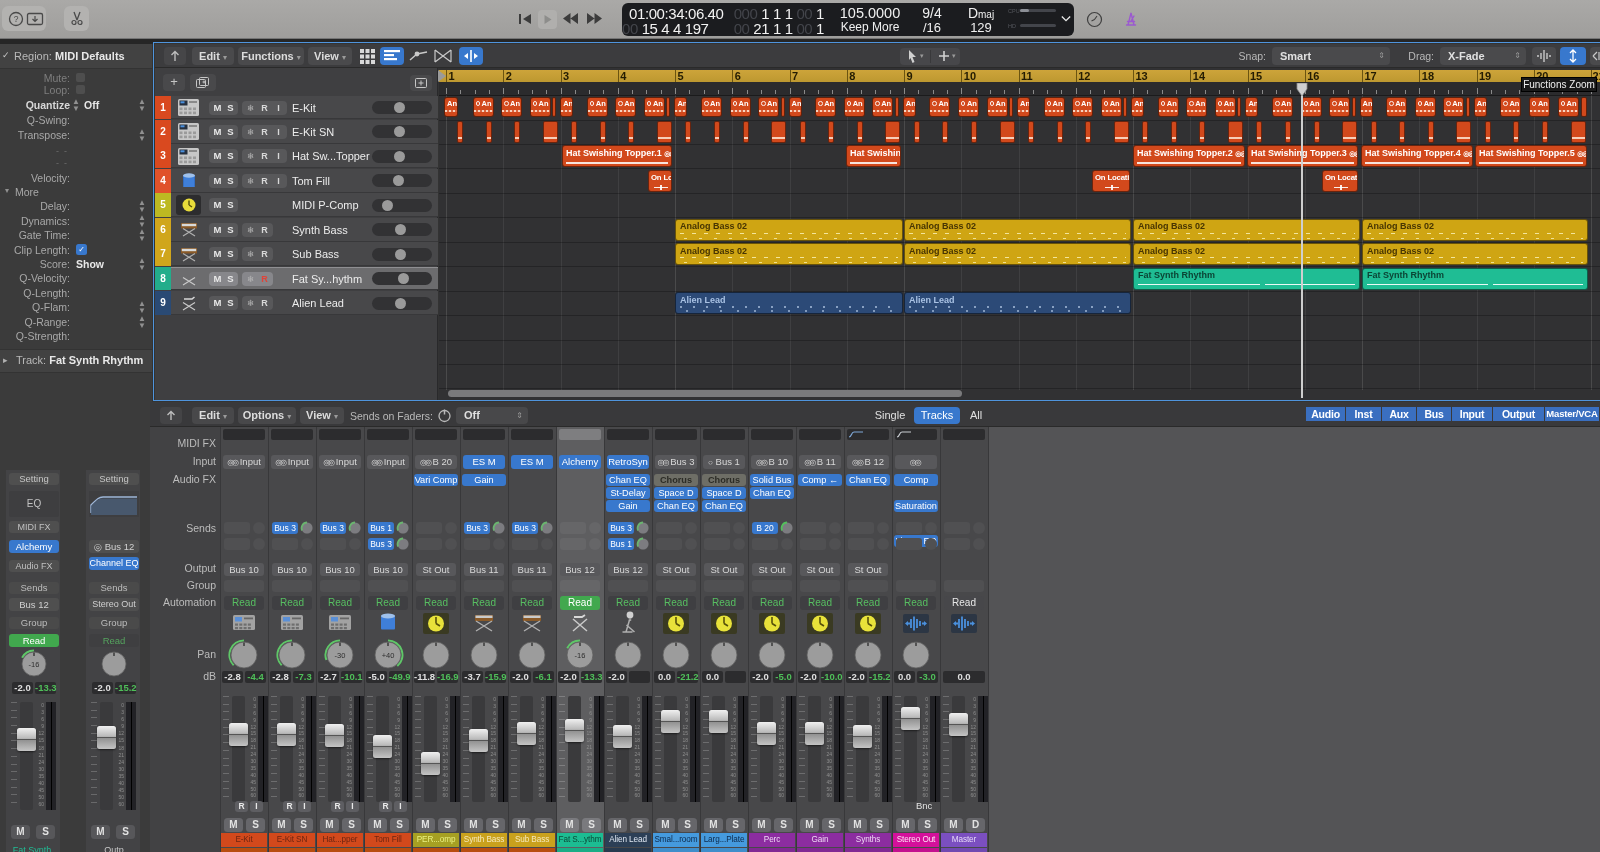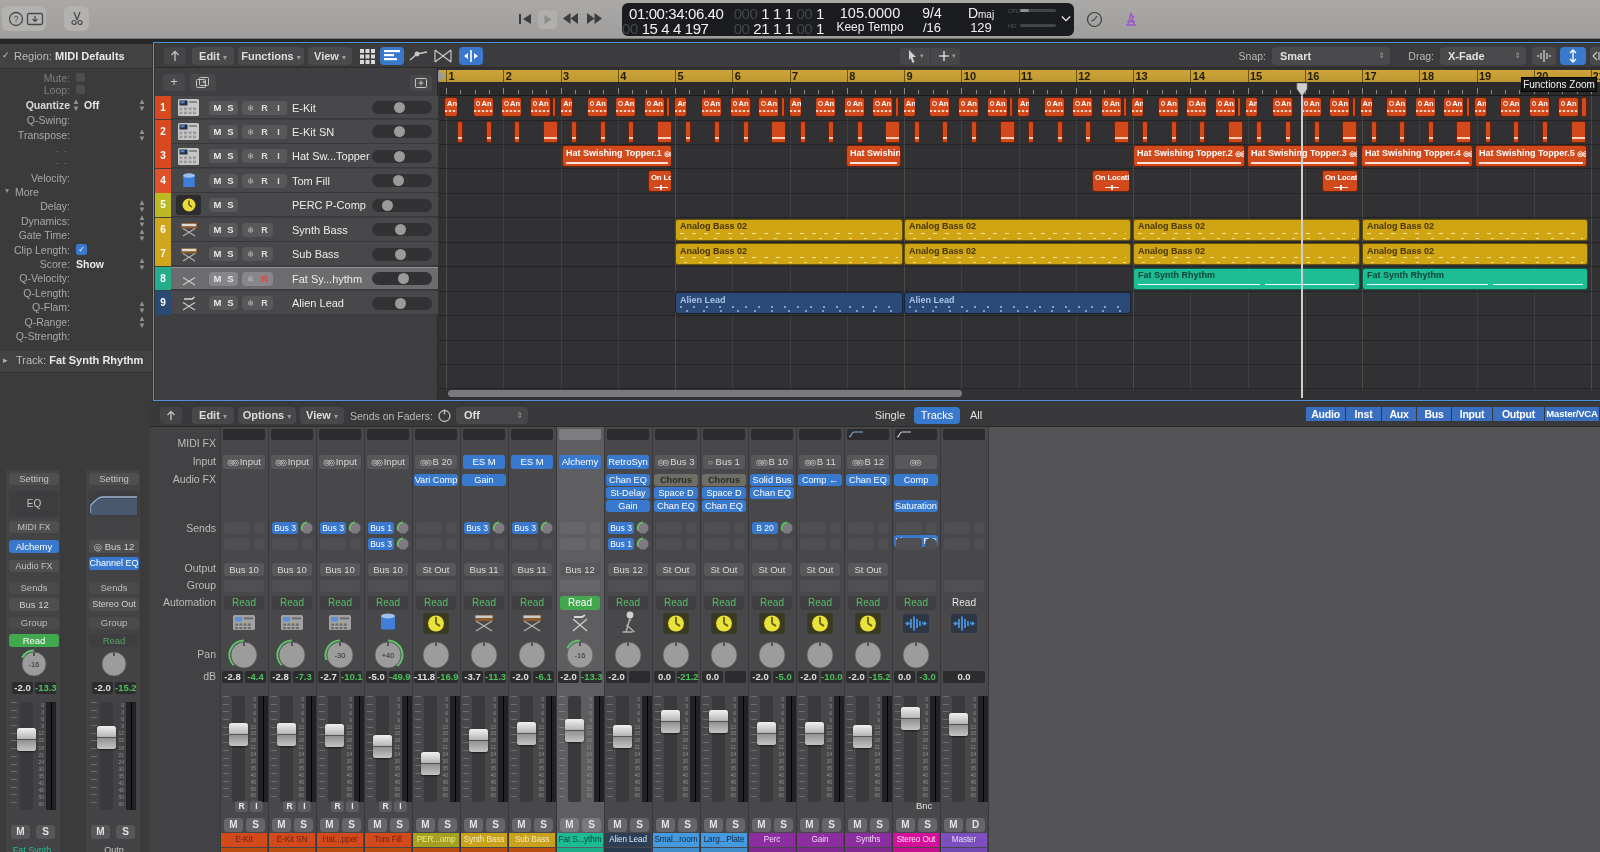--- a/index.html
+++ b/index.html
@@ -34,21 +34,21 @@
   </svg>
 <svg class="a" style="left:586px;top:12px" width="17" height="13" viewBox="0 0 17 13">
     <path d="M1 1l7.5 5.5L1 12zM8.5 1L16 6.5 8.5 12z" fill="#3c3c3c"></path>
   </svg>
 <div style="position:absolute;left:622px;top:3px;width:452px;height:33px;background:#1b1c1f;border-radius:6px;"></div>
 <div style="position:absolute;left:629px;top:4.5px;width:170px;height:15px;color:#f2f2f2;font-size:15px;letter-spacing:-0.4px;">01:00:34:06.40</div>
 <div style="position:absolute;left:622px;top:19.5px;width:170px;height:14px;color:#f2f2f2;font-size:15px;letter-spacing:-0.4px;"><span style="color:#43454b">00</span> 15 4 4 197</div>
 <div style="position:absolute;left:700px;top:4.5px;width:124px;height:15px;color:#f2f2f2;font-size:15px;letter-spacing:-0.4px;text-align:right;"><span style="color:#43454b">000</span> 1 1 1 <span style="color:#43454b">00</span> 1</div>
 <div style="position:absolute;left:700px;top:19.5px;width:124px;height:15px;color:#f2f2f2;font-size:15px;letter-spacing:-0.4px;text-align:right;"><span style="color:#43454b">00</span> 21 1 1 <span style="color:#43454b">00</span> 1</div>
 <div style="position:absolute;left:834px;top:5px;width:72px;height:14px;color:#f0f0f0;font-size:14.5px;text-align:center;">105.0000</div>
-<div style="position:absolute;left:834px;top:20px;width:72px;height:13px;color:#f0f0f0;font-size:12px;text-align:center;">Keep Tempo</div>
+<div style="position:absolute;left:834px;top:20px;width:72px;height:13px;color:#f0f0f0;font-size:12px;text-align:center;">Keep More</div>
 <div style="position:absolute;left:910px;top:5px;width:44px;height:14px;color:#f0f0f0;font-size:14px;text-align:center;">9/4</div>
 <div style="position:absolute;left:910px;top:20px;width:44px;height:13px;color:#f0f0f0;font-size:13px;text-align:center;">/16</div>
 <div style="position:absolute;left:958px;top:5px;width:46px;height:14px;color:#f0f0f0;font-size:14px;text-align:center;">D<span style="font-size:10px">maj</span></div>
 <div style="position:absolute;left:958px;top:20px;width:46px;height:13px;color:#f0f0f0;font-size:13px;text-align:center;">129</div>
 <div style="position:absolute;left:1008px;top:8px;width:14px;height:6px;color:#55575d;font-size:5.5px;">CPU</div>
 <div style="position:absolute;left:1020px;top:9px;width:36px;height:3px;background:#43454b;border-radius:2px;"></div>
 <div style="position:absolute;left:1020px;top:9px;width:9px;height:3px;background:#8c8f96;border-radius:2px;"></div>
 <div style="position:absolute;left:1008px;top:23px;width:14px;height:6px;color:#55575d;font-size:5.5px;">HD</div>
 <div style="position:absolute;left:1020px;top:24px;width:36px;height:3px;background:#43454b;border-radius:2px;"></div>
 <svg class="a" style="left:1060px;top:14px" width="12" height="10" viewBox="0 0 14 12">
@@ -377,21 +377,21 @@
 <div style="position:absolute;left:155px;top:193.3px;width:283px;height:23.9px;background:#48484a;border-bottom:1px solid #38383a;"></div>
 <div style="position:absolute;left:155px;top:193.3px;width:16px;height:23.9px;background:#bdb922;color:#fff;font-size:10px;font-weight:bold;text-align:center;line-height:24px;">5</div>
 <div style="position:absolute;left:176px;top:195.3px;width:25px;height:20px;background:#2c2c2e;border-radius:3px;"></div>
 <svg class="a" style="left:182px;top:198.3px" width="14" height="14" viewBox="0 0 14 14">
     <circle cx="7" cy="7" r="6.5" fill="#e8dc3a"></circle>
     <path d="M7 7V2.5M7 7l3 2" stroke="#55500a" stroke-width="1.4"></path>
   </svg>
 <div style="position:absolute;left:209px;top:198.3px;width:29px;height:14px;background:#58585a;border-radius:4px;"></div>
 <div style="position:absolute;left:211px;top:198.3px;width:13px;height:14px;color:#e8e8e8;font-size:9.5px;font-weight:bold;line-height:14px;text-align:center;">M</div>
 <div style="position:absolute;left:224px;top:198.3px;width:13px;height:14px;color:#e8e8e8;font-size:9.5px;font-weight:bold;line-height:14px;text-align:center;">S</div>
-<div style="position:absolute;left:292px;top:199.3px;width:78px;height:13px;color:#ececec;font-size:11px;white-space:nowrap;overflow:hidden;">PERC P-Comp</div>
+<div style="position:absolute;left:292px;top:199.3px;width:78px;height:13px;color:#ececec;font-size:11px;white-space:nowrap;overflow:hidden;">MIDI P-Comp</div>
 <div style="position:absolute;left:372px;top:198.8px;width:60px;height:13px;background:#323234;border-radius:7px;"></div>
 <div style="position:absolute;left:382px;top:199.8px;width:11px;height:11px;background:#9a9a9a;border-radius:50%;"></div>
 <div style="position:absolute;left:155px;top:217.8px;width:283px;height:23.9px;background:#48484a;border-bottom:1px solid #38383a;"></div>
 <div style="position:absolute;left:155px;top:217.8px;width:16px;height:23.9px;background:#d0a61c;color:#fff;font-size:10px;font-weight:bold;text-align:center;line-height:24px;">6</div>
 <svg class="a" style="left:179.5px;top:222.25px" width="18" height="15" viewBox="0 0 18 15">
     <rect x="1" y="1" width="16" height="5.5" rx="0.5" fill="#8a5a28"></rect>
     <rect x="1.8" y="1.8" width="14.4" height="2.4" fill="#d8dadb"></rect>
     <path d="M3 6.5L15 14M15 6.5L3 14" stroke="#b0b0b0" stroke-width="1.2"></path>
   </svg>
 <div style="position:absolute;left:209px;top:222.75px;width:29px;height:14px;background:#58585a;border-radius:4px;"></div>
@@ -1378,21 +1378,21 @@
 <svg class="a" style="left:474.0px;top:614px" width="20" height="18" viewBox="0 0 20 18">
     <rect x="1" y="1" width="18" height="6" rx="0.5" fill="#8a5a28"></rect>
     <rect x="1.5" y="1.5" width="17" height="2.5" fill="#c8cacb"></rect>
     <path d="M2 7L18 17M18 7L2 17" stroke="#b0b0b0" stroke-width="1.4"></path>
   </svg>
 <svg class="a" style="left:468.0px;top:639px" width="32" height="32" viewBox="0 0 32 32">
     <circle cx="16" cy="16" r="13" fill="#9c9c9c" stroke="#5e5e5e" stroke-width="0.8"></circle>
     <path d="M16 3.5v3.5" stroke="#3a3a3a" stroke-width="1.5"></path>
   </svg>
 <div style="position:absolute;left:462px;top:671px;width:21px;height:12px;background:#2c2c2e;border-radius:2px;color:#e0e0e0;font-size:9.5px;font-weight:bold;line-height:12px;text-align:center;">-3.7</div>
-<div style="position:absolute;left:485px;top:671px;width:21px;height:12px;background:#2c2c2e;border-radius:2px;color:#4fbf59;font-size:9.5px;font-weight:bold;line-height:12px;text-align:center;">-11.3</div>
+<div style="position:absolute;left:485px;top:671px;width:21px;height:12px;background:#2c2c2e;border-radius:2px;color:#4fbf59;font-size:9.5px;font-weight:bold;line-height:12px;text-align:center;">-15.9</div>
 <div style="position:absolute;left:463px;top:696px;width:6px;height:106px;background:repeating-linear-gradient(rgba(255,255,255,.20) 0 1px,transparent 1px 7.7px);"></div>
 <div style="position:absolute;left:472px;top:696px;width:13px;height:106px;background:#3a3a3c;border-radius:2px;"></div>
 <div style="position:absolute;left:486px;top:696px;width:10px;height:106px;color:#8e8e8e;font-size:5px;line-height:7.0px;text-align:right;">
     <div style="height:6.9px">0</div>
     <div style="height:6.9px">3</div>
     <div style="height:6.9px">6</div>
     <div style="height:6.9px">9</div>
     <div style="height:6.9px">12</div>
     <div style="height:6.9px">15</div>
     <div style="height:6.9px">18</div>

